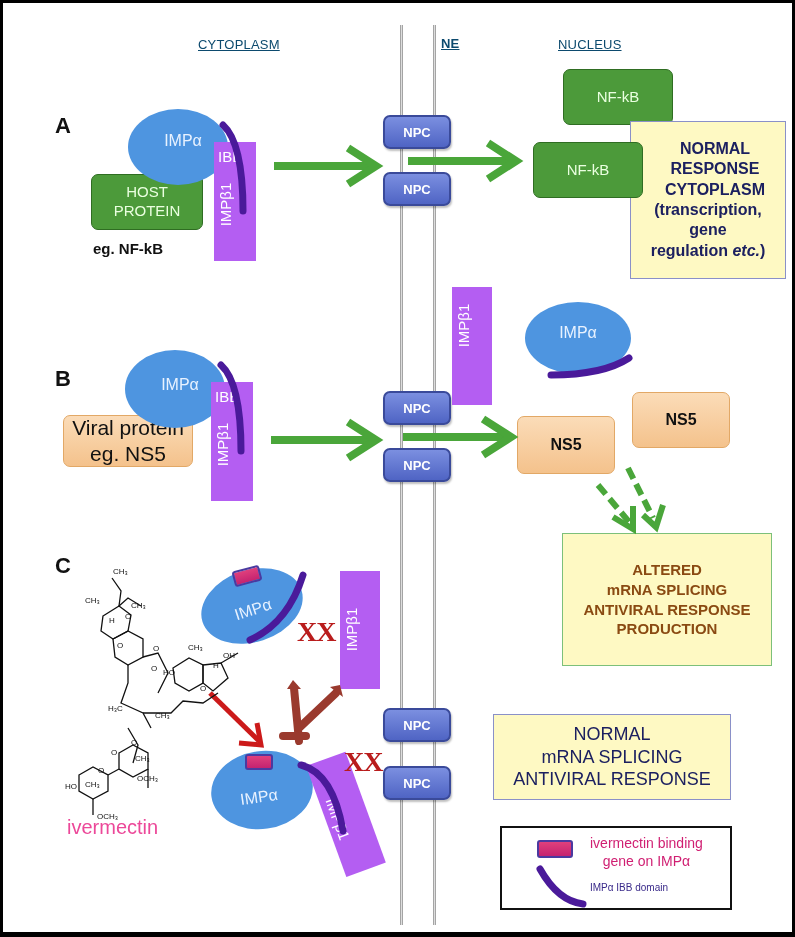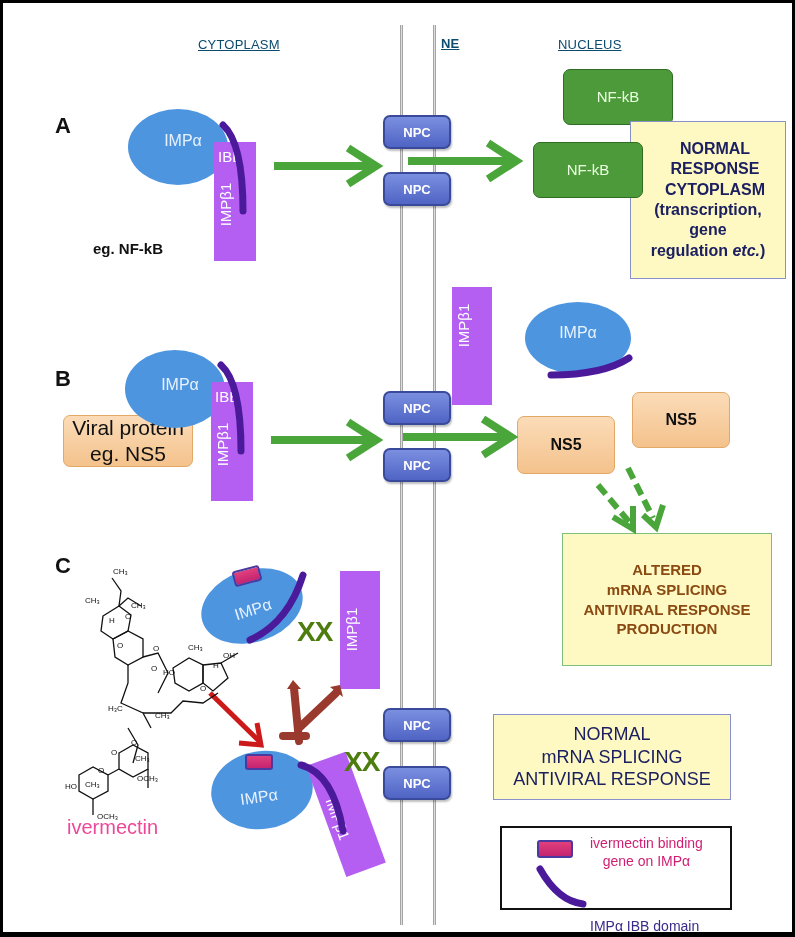--- a/index.html
+++ b/index.html
@@ -10,37 +10,43 @@
   .panel-letter { font-size: 22px; font-weight: bold; color: #111; }
   .membrane { position: absolute; width: 3px; background: linear-gradient(to right, #888, #ddd, #888); }
   .npc { position: absolute; width: 68px; height: 34px; border-radius: 7px; background: linear-gradient(to bottom, #7b8fe0, #4f64c4); border: 2px solid #3a4a9a; box-sizing: border-box; color: #fff; font-size: 13px; font-weight: bold; display: flex; align-items: center; justify-content: center; box-shadow: 1px 2px 2px rgba(0,0,0,0.25); }
   .impa { position: absolute; background: #4e95e0; border-radius: 50%; color: #e8f2ff; font-size: 16px; display: flex; align-items: center; justify-content: center; }
   .impb { position: absolute; background: #b45ef2; color: #fff; font-size: 15px; }
   .vert-text { position: absolute; white-space: nowrap; transform: rotate(-90deg); transform-origin: center; }
   .green-box { position: absolute; background: #4c9a3a; border: 1.5px solid #2f6d22; border-radius: 7px; color: #eaffe0; font-size: 15px; display: flex; align-items: center; justify-content: center; text-align: center; line-height: 1.25; box-sizing: border-box; }
   .orange-box { position: absolute; background: linear-gradient(to bottom, #fbdcb8, #f4c28c); border: 1.5px solid #e2a866; border-radius: 7px; color: #111; font-size: 21px; display: flex; align-items: center; justify-content: center; text-align: center; line-height: 1.25; box-sizing: border-box; }
   .text-box { position: absolute; background: #fef9c3; box-sizing: border-box; text-align: right; font-weight: bold; display: flex; flex-direction: column; align-items: center; justify-content: center; }
   .ivsite { position: absolute; width: 28px; height: 16px; border-radius: 3px; background: linear-gradient(to bottom, #e0407c, #c42370); border: 2px solid #4a3aa0; box-sizing: border-box; }
-  .xx { position: absolute; color: #4d7c0f; font-size: 28px; font-weight: bold; letter-spacing: -1px; }
+  .xx { position: absolute; color: #b91c1c; font-size: 28px; font-weight: bold; letter-spacing: -1px; font-family: Liberation Serif, serif; }
   svg { position: absolute; left: 0; top: 0; overflow: visible; }
 </style>
 </head>
 <body>
 
 <div id="canvas">
 
   <div class="abs region-label" style="left:195px; top:34px;">CYTOPLASM</div>
   <div class="abs region-label" style="left:404px; top:33px; font-weight:bold;margin-left:34px;">NE</div>
   <div class="abs region-label" style="left:555px; top:34px;">NUCLEUS</div>
 
   <div class="membrane" style="left:397px; top:22px; height:900px;"></div>
   <div class="membrane" style="left:430px; top:22px; height:900px;"></div>
 
   <div class="abs panel-letter" style="left:52px; top:110px;">A</div>
 
+  <div class="green-box" style="left:88px; top:171px; width:112px; height:56px;">
+    <div>
+        <div>HOST</div>
+        <div>PROTEIN</div>
+      </div>
+  </div>
   <div class="impa" style="left:125px; top:106px; width:100px; height:76px;">
       <span style="margin-left:10px; margin-top:-12px;">IMPα</span>
     </div>
   <div class="impb" style="left:211px; top:139px; width:42px; height:119px;">
     <div class="abs" style="left:4px; top:6px; font-size:15px;">IBB</div>
     <div class="vert-text" style="left:-10px; top:54px;">IMPβ1</div>
   </div>
   <div class="abs" style="left:90px; top:237px; font-size:15px; font-weight:bold; color:#111;">eg. NF-kB</div>
 
   <div class="npc" style="left:380px; top:112px;">
@@ -144,21 +150,21 @@
   </div>
 
   <div class="abs" style="left:64px; top:813px; font-size:20px; color:#ec4899;">ivermectin</div>
 
   <div class="abs" style="left:497px; top:823px; width:232px; height:84px; border:2px solid #111; box-sizing:border-box; background:#fff;">
     <div class="ivsite" style="left:35px; top:12px; width:36px; height:18px;"></div>
     <div class="abs" style="left:88px; top:7px; font-size:14px; color:#d01f72; text-align:center; line-height:1.25;">
       <div>ivermectin binding</div>
       <div>gene on IMPα</div>
     </div>
-    <div class="abs" style="left:88px; top:54px; font-size:14px; color:#3a2a8a;margin-top:36px;">IMPα IBB domain</div>
+    <div class="abs" style="left:88px; top:54px; font-size:10px; color:#3a2a8a;">IMPα IBB domain</div>
   </div>
 
   <svg width="789" height="929">
     <defs>
       <marker id="ag" markerWidth="6" markerHeight="6" refX="3" refY="3" orient="auto" markerUnits="strokeWidth">
         <path d="M0,0 L3,3 L0,6" fill="none" stroke="#4aa63a" stroke-width="1.2"></path>
       </marker>
     </defs>
 
     <path d="M220,122 Q240,140 240,208" stroke="#4a1a9a" stroke-width="7" fill="none" stroke-linecap="round"></path>

